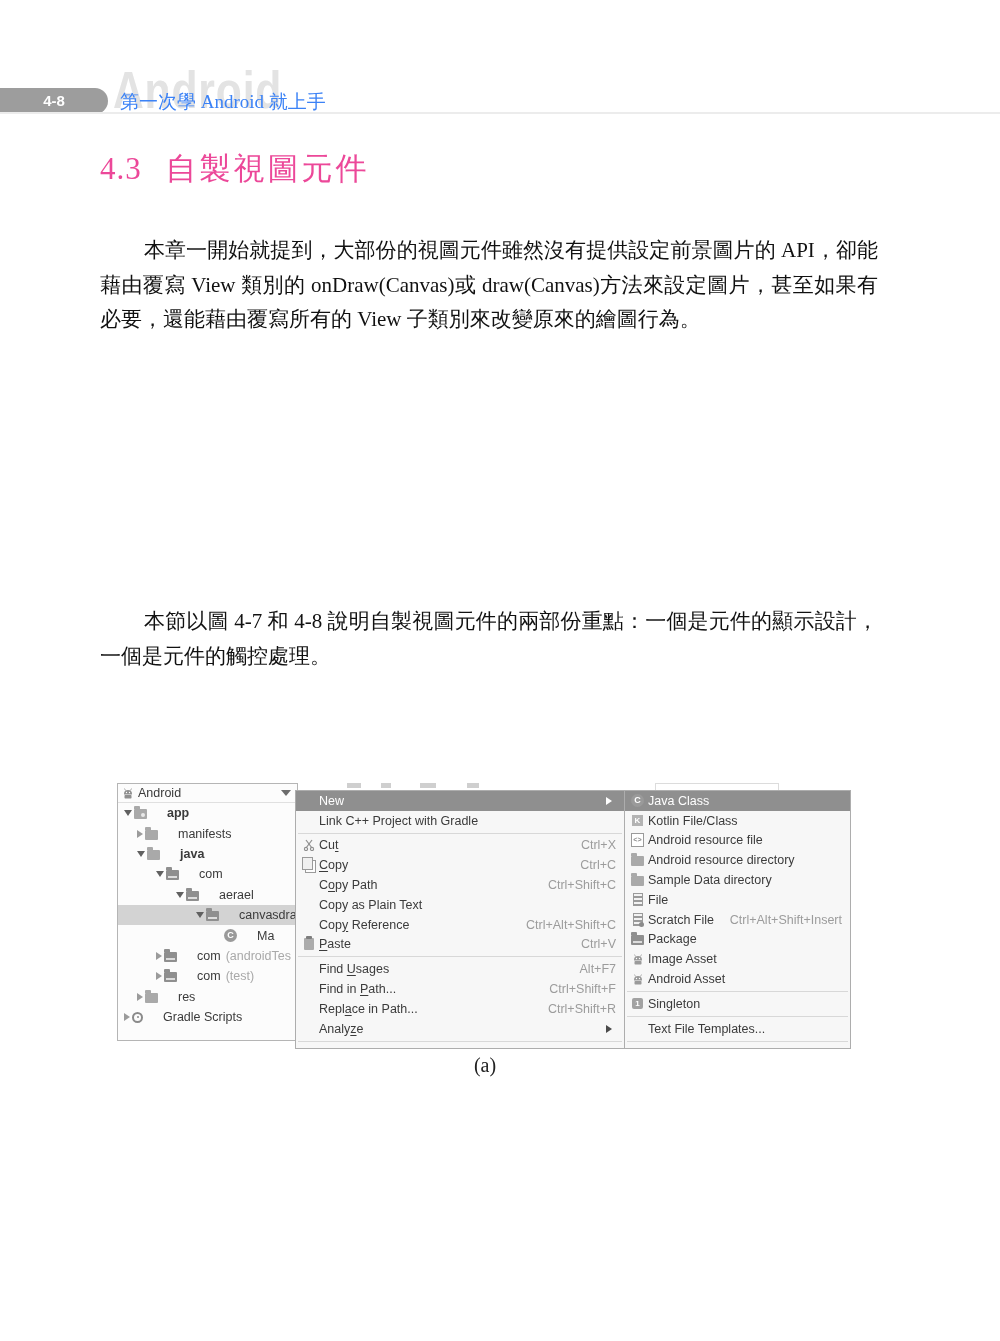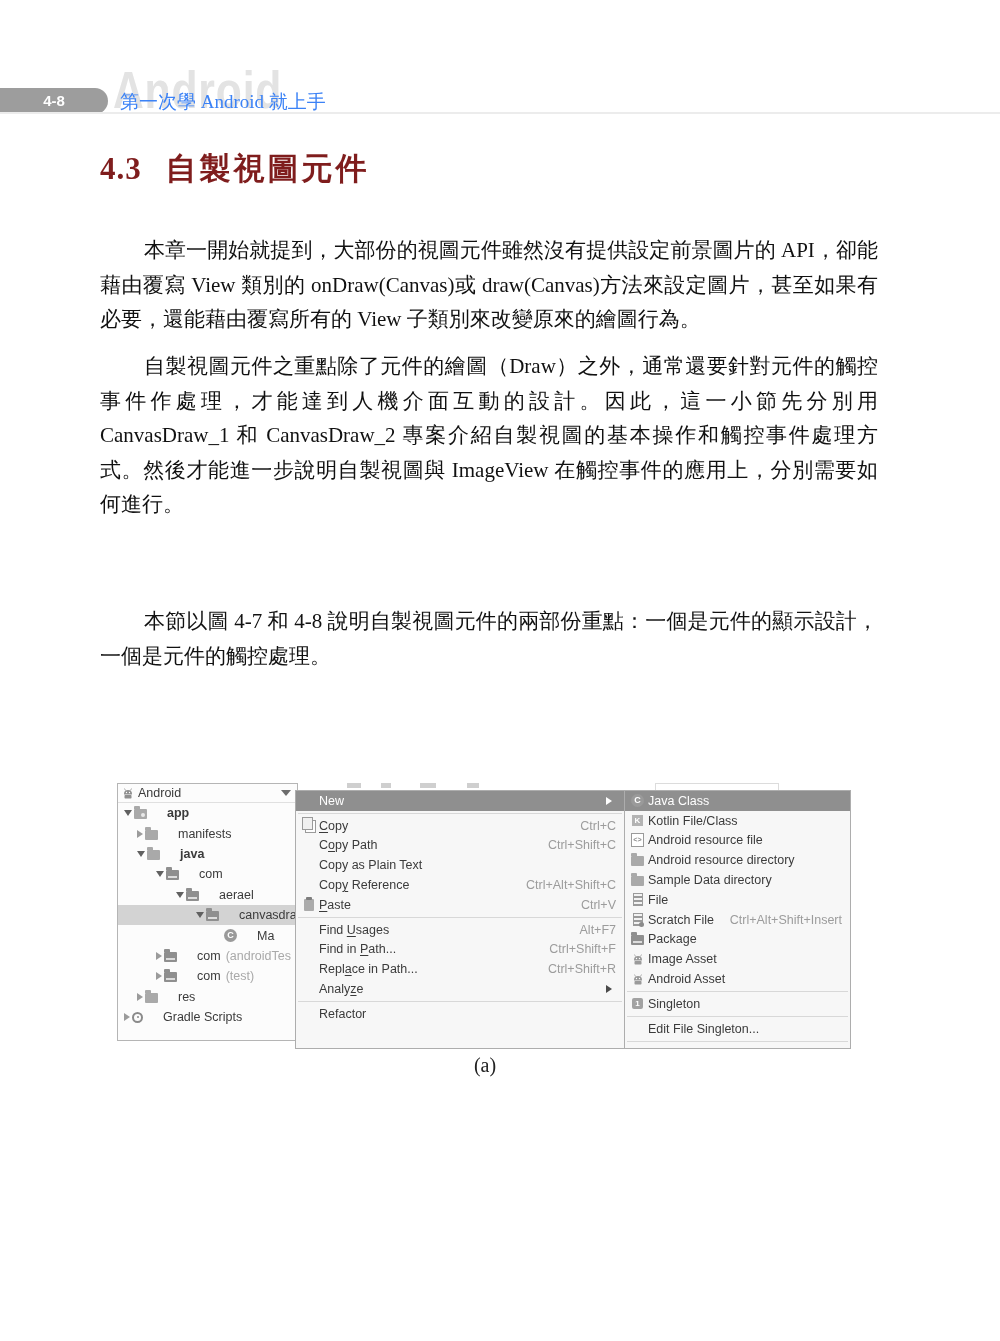--- a/index.html
+++ b/index.html
@@ -10,21 +10,21 @@
   .watermark{position:absolute;left:113px;top:60px;font-family:"Liberation Sans","DejaVu Sans",sans-serif;
              font-weight:bold;font-size:52px;color:#e3e3e3;transform:scaleX(.82);transform-origin:left top;
              letter-spacing:1px;white-space:nowrap;}
   .page-badge{position:absolute;left:0;top:88px;width:108px;height:26px;background:#9d9d9d;
               border-radius:0 13px 13px 0;color:#fff;font-family:"Liberation Sans",sans-serif;
               font-weight:bold;font-size:15px;line-height:26px;text-align:center;}
   .running-title{position:absolute;left:120px;top:89px;font-size:19px;color:#3b82f6;white-space:nowrap;}
   .header-rule{position:absolute;left:0;top:112px;width:1000px;height:2px;background:#ececec;}
 
   
-  .h2{position:absolute;left:100px;top:148px;font-size:31px;font-weight:bold;color:#7f1d1d;white-space:nowrap;}
+  .h2{position:absolute;left:100px;top:148px;font-size:31px;font-weight:normal;color:#ec4899;white-space:nowrap;}
   .h2 .num{margin-right:16px;letter-spacing:1px;}
   .h2 .ttl{letter-spacing:3px;}
   .h3{position:absolute;left:100px;top:521px;font-family:"Liberation Sans","DejaVu Sans",sans-serif;
       font-size:25px;font-weight:bold;color:#000;white-space:nowrap;}
   .h3 .num{margin-right:26px;}
   .h3 .ttl{letter-spacing:1px;}
   .para{position:absolute;left:100px;width:778px;font-size:21px;line-height:34.5px;
         text-align:justify;text-indent:44px;color:#111;}
   #p1{top:212px;} #p2{top:328px;} #p3{top:583px;} #p4{top:662px;}
 
@@ -105,21 +105,20 @@
   <div class="page-badge">4-8</div>
   <div class="running-title">第一次學 Android 就上手</div>
   <div class="header-rule"></div>
 
   <div class="h2">
     <span class="num">4.3</span>
     <span class="ttl">自製視圖元件</span>
   </div>
 
   <p class="para" id="p1">本章一開始就提到，大部份的視圖元件雖然沒有提供設定前景圖片的 API，卻能藉由覆寫 View 類別的 onDraw(Canvas)或 draw(Canvas)方法來設定圖片，甚至如果有必要，還能藉由覆寫所有的 View 子類別來改變原來的繪圖行為。</p>
-  <p class="para" id="p2">自製視圖元件之重點除了元件的繪圖（Draw）之外，通常還要針對元件的觸控事件作處理，才能達到人機介面互動的設計。因此，這一小節先分別用 CanvasDraw_1 和 CanvasDraw_2 專案介紹自製視圖的基本操作和觸控事件處理方式。然後才能進一步說明自製視圖與 ImageView 在觸控事件的應用上，分別需要如何進行。</p>
 
 
   <p class="para" id="p3">本節以圖 4-7 和 4-8 說明自製視圖元件的兩部份重點：一個是元件的顯示設計，一個是元件的觸控處理。</p>
 
   <div class="figure">
 
     <div class="artifact" style="left:232px;width:14px;"></div>
     <div class="artifact" style="left:266px;width:10px;"></div>
     <div class="artifact" style="left:305px;width:16px;"></div>
     <div class="artifact" style="left:352px;width:12px;"></div>
@@ -201,21 +200,41 @@
         </div>
     </div>
 
     <div class="menu" id="context-menu">
         <div class="mrow sel">
           <span class="gutter"></span>
           <span class="lbl">New</span>
           <span class="spacer"></span>
           <span class="subarr"></span>
         </div>
-        <div class="msep"></div>
+        <div class="mrow">
+          <span class="gutter"></span>
+          <span class="lbl">Link C++ Project with Gradle</span>
+          <span class="spacer"></span>
+        </div>
+        <div class="msep"></div>
+        <div class="mrow">
+          <span class="gutter">
+            <span class="ic">
+              <svg width="12" height="12" viewBox="0 0 12 12">
+                <line x1="3" y1="1" x2="9" y2="9" stroke="#8f8f8f" stroke-width="1.2"></line>
+                <line x1="9" y1="1" x2="3" y2="9" stroke="#8f8f8f" stroke-width="1.2"></line>
+                <circle cx="3" cy="10" r="1.6" fill="none" stroke="#8f8f8f" stroke-width="1.1"></circle>
+                <circle cx="9" cy="10" r="1.6" fill="none" stroke="#8f8f8f" stroke-width="1.1"></circle>
+              </svg>
+            </span>
+          </span>
+          <span class="lbl">Cu<u>t</u></span>
+          <span class="spacer"></span>
+          <span class="sc">Ctrl+X</span>
+        </div>
         <div class="mrow">
           <span class="gutter">
             <span class="ic i-copy"></span>
           </span>
           <span class="lbl"><u>C</u>opy</span>
           <span class="spacer"></span>
           <span class="sc">Ctrl+C</span>
         </div>
         <div class="mrow">
           <span class="gutter"></span>
@@ -369,21 +388,21 @@
         <div class="mrow">
           <span class="gutter">
             <span class="ic i-singleton">1</span>
           </span>
           <span class="lbl">Singleton</span>
           <span class="spacer"></span>
         </div>
         <div class="msep"></div>
         <div class="mrow">
           <span class="gutter"></span>
-          <span class="lbl">Edit File Singleton...</span>
+          <span class="lbl">Text File Templates...</span>
           <span class="spacer"></span>
         </div>
         <div class="msep"></div>
         <div class="mrow">
           <span class="gutter">
             <span class="ic">
               <svg width="12" height="11" viewBox="0 0 24 22">
                 <path d="M4 12a8 8 0 0 1 16 0v1H4z" fill="#9a9a9a"></path>
                 <line x1="7" y1="5" x2="5" y2="1" stroke="#9a9a9a" stroke-width="1.5"></line>
                 <line x1="17" y1="5" x2="19" y2="1" stroke="#9a9a9a" stroke-width="1.5"></line>

